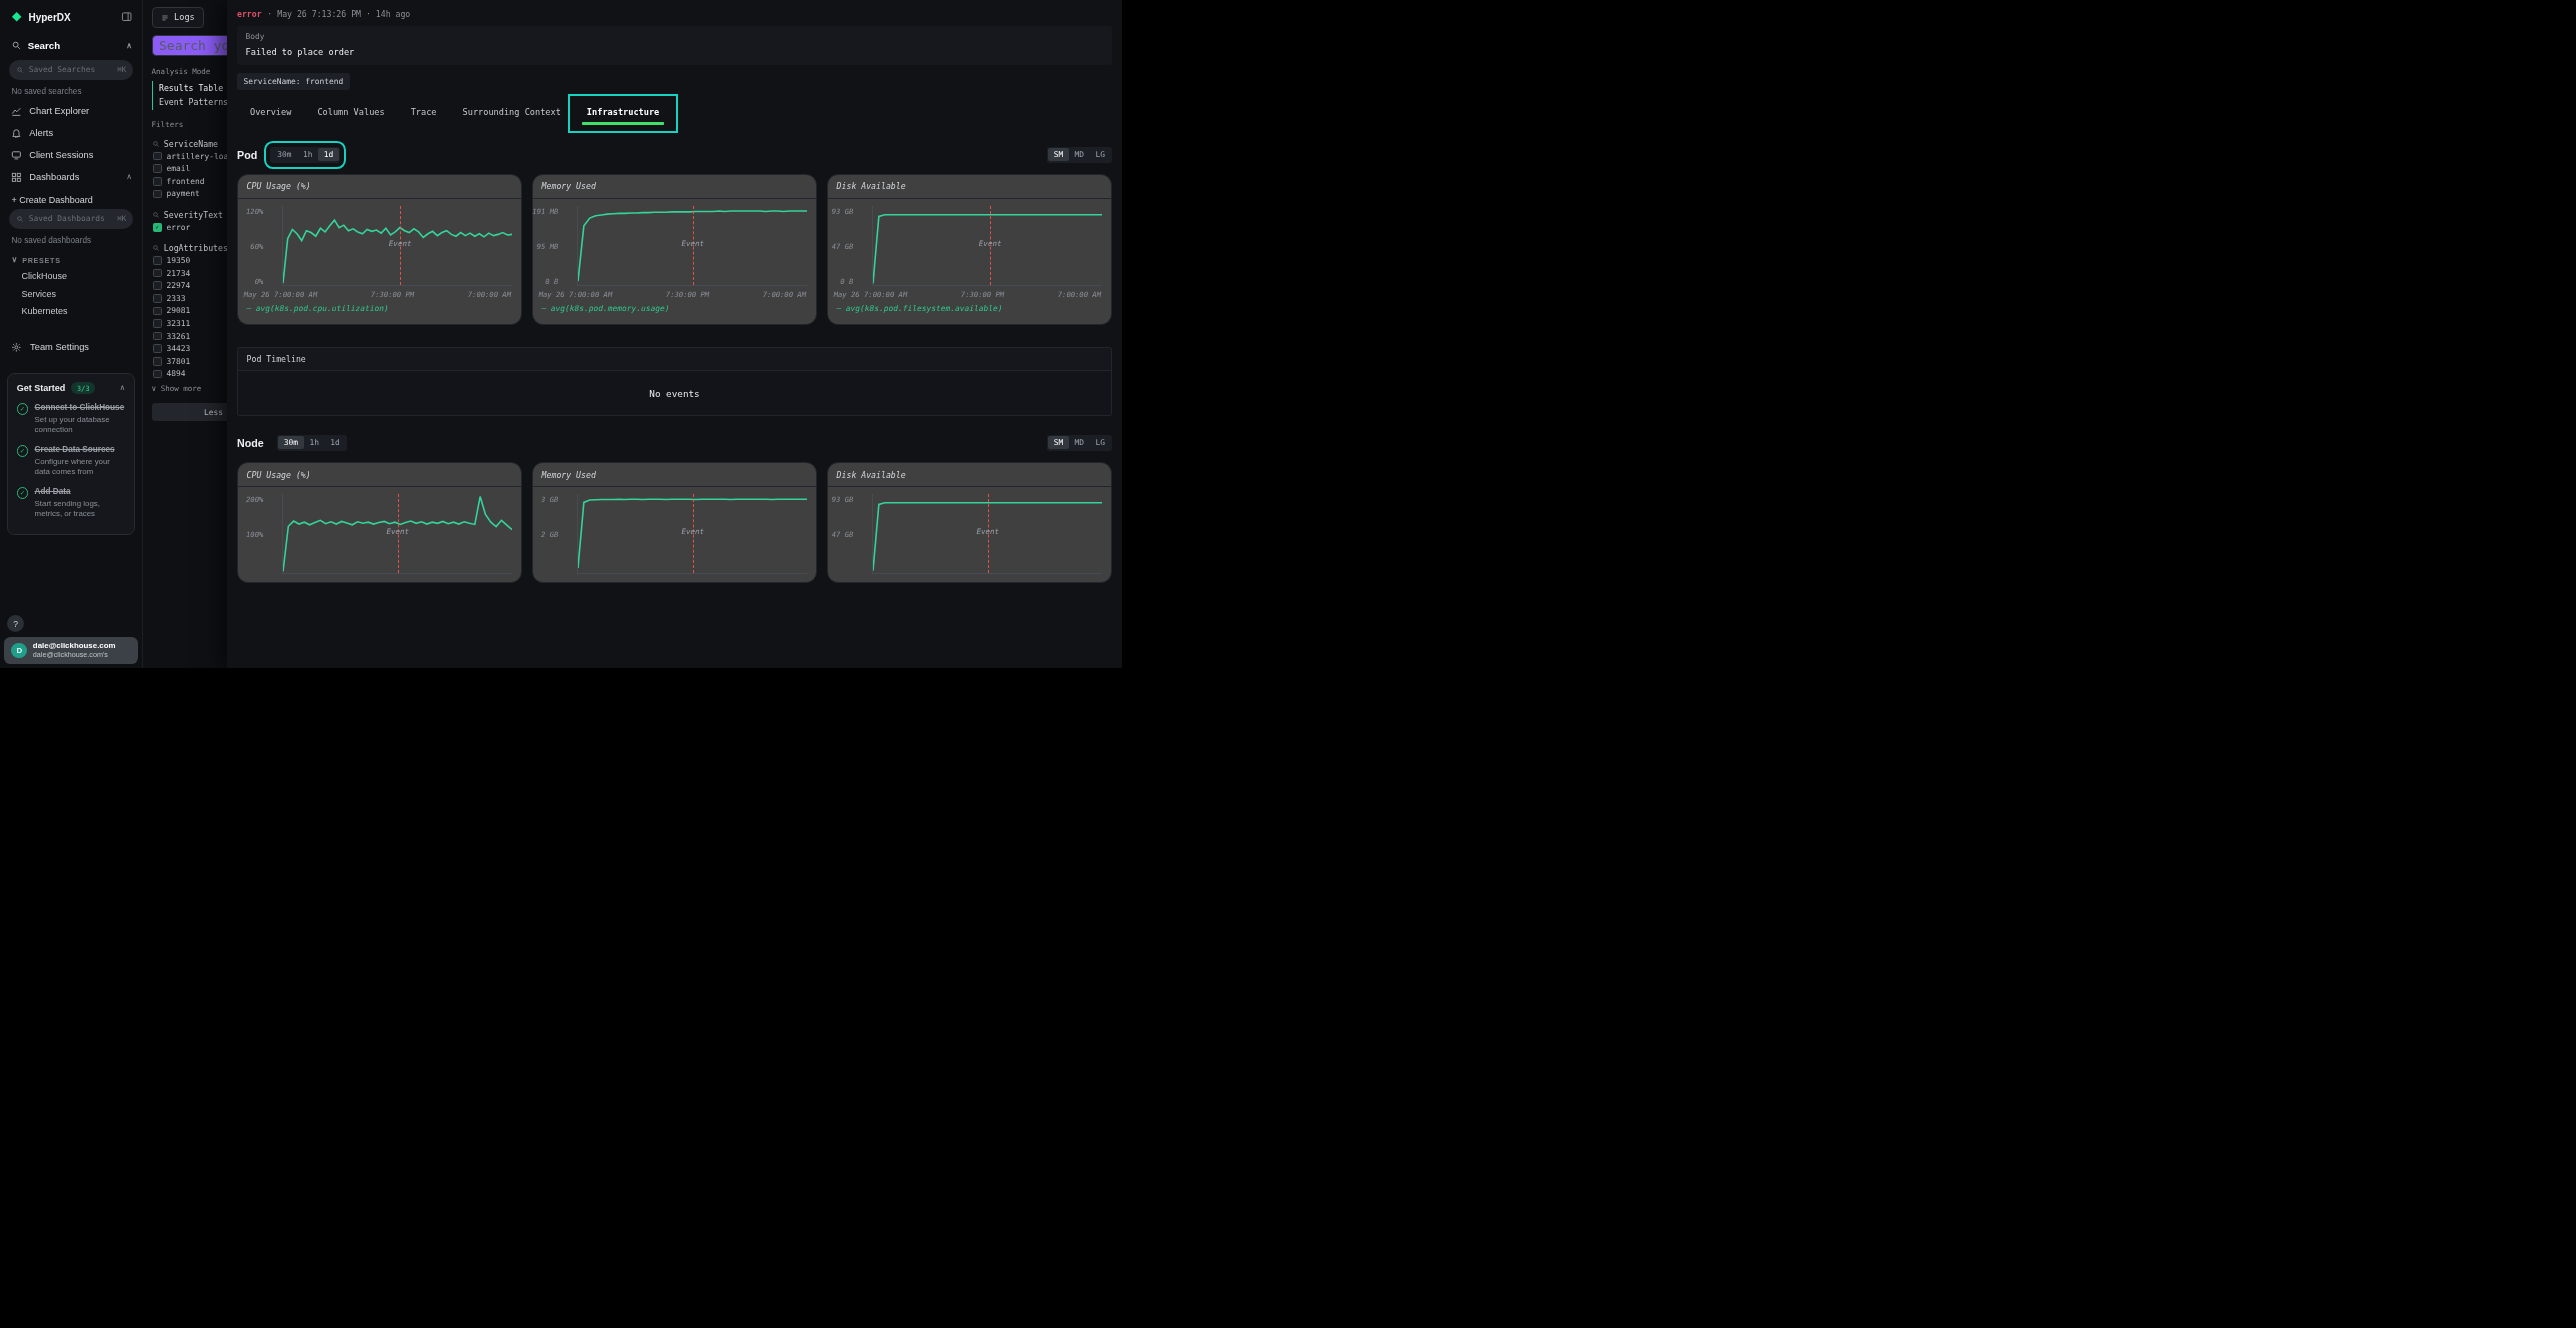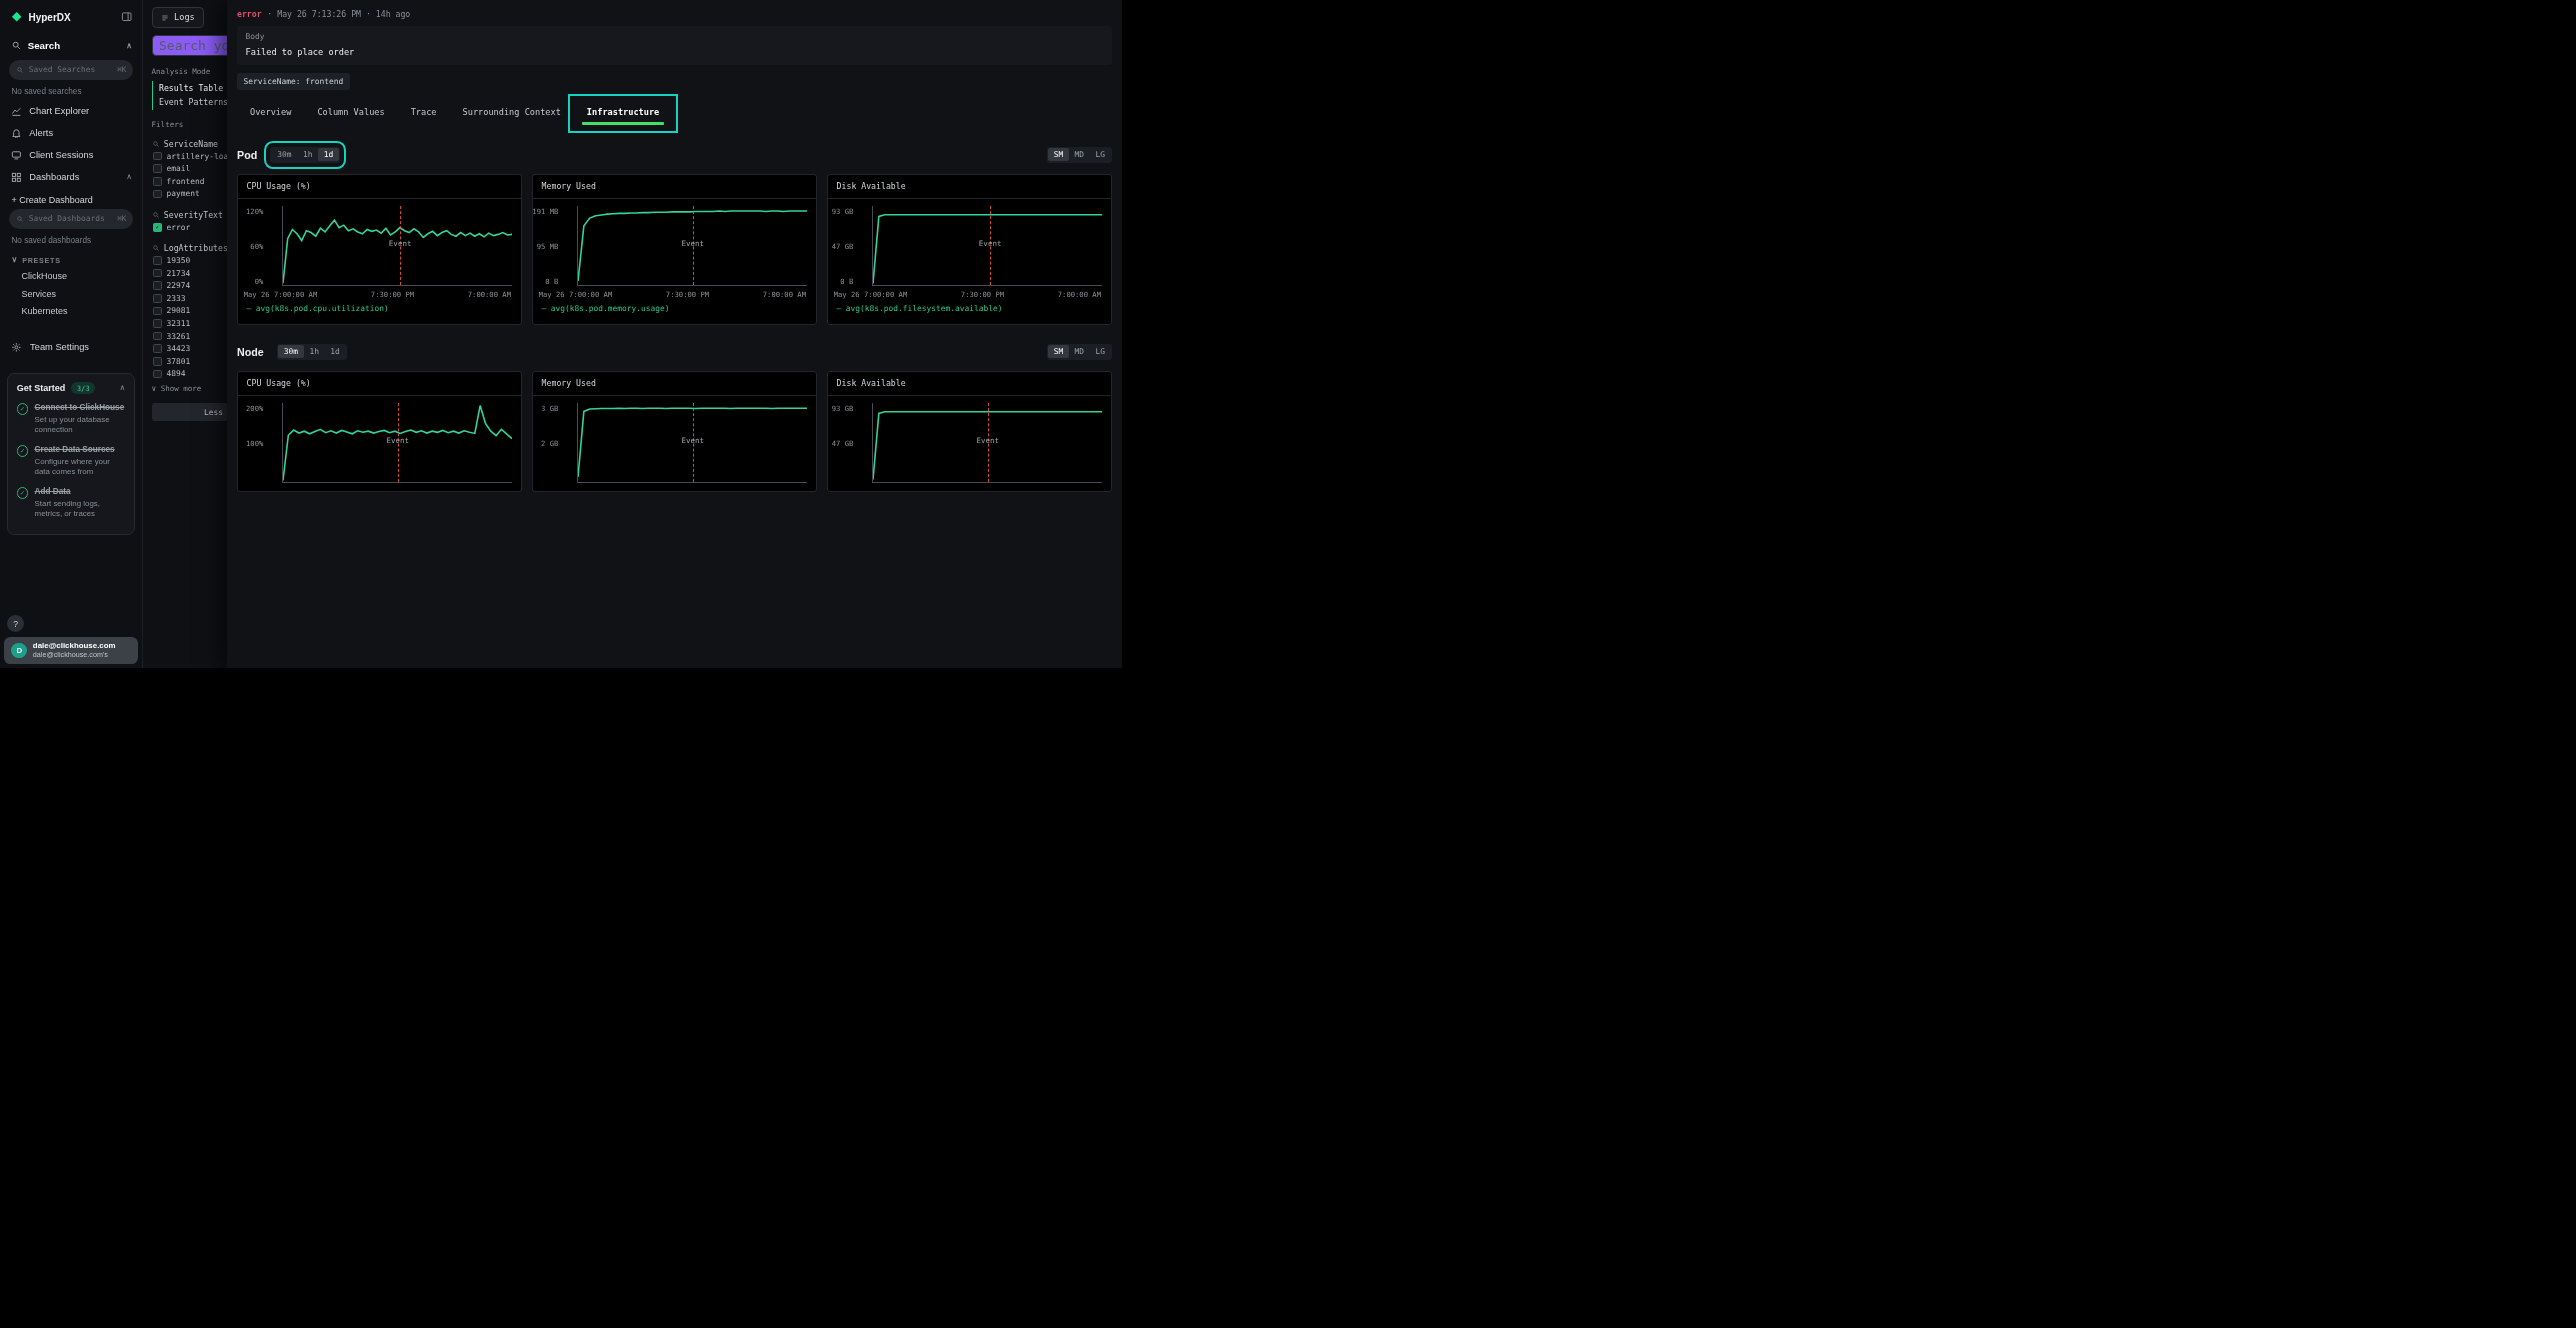--- a/index.html
+++ b/index.html
@@ -95,21 +95,21 @@
   .tab.active{color:#fff; font-weight:bold;}
   .tab.active::after{content:""; position:absolute; left:8.6px; right:8.6px; bottom:1.4px; height:2.9px; background:var(--uline); border-radius:0.7px;}
   .annotate{outline:2.1px solid var(--ann); outline-offset:4.3px;}
   .sec-row{display:flex; align-items:center; margin-top:20px;}
   .sec-title{font-family:"Liberation Sans", sans-serif; font-weight:bold; font-size:10.7px; color:#eceef0;}
   .segbar{display:flex; background:var(--seg); border-radius:2.9px; padding:1.4px; margin-left:13px;}
   .seg{padding:2.1px 5.7px; font-size:7.9px; color:#9aa0a8; border-radius:2.1px; cursor:pointer;}
   .seg-active{background:var(--seg-active); color:#fff;}
   .sizebar{margin-left:auto;}
   .charts-grid{display:grid; grid-template-columns:repeat(3,1fr); gap:10px; margin-top:11.4px;}
-  .chart-card{background:#000000; border:0.7px solid #22252b; border-radius:3px;}
+  .chart-card{background:#404040; border:0.7px solid #22252b; border-radius:11px;font-style:italic;}
   .chart-head{padding:6.4px 8.6px; border-bottom:0.7px solid #22252b; font-size:8.2px; color:#d2d5da;}
   .chart-body{padding:7.2px 8.6px 4.3px 4.3px;}
   .plot-row{display:flex;}
   .yticks{position:relative; width:40px; flex:0 0 auto;}
   .ytick{position:absolute; right:19px; transform:translateY(-50%); font-size:7.2px; color:#8a8f97; white-space:nowrap;}
   .plot{position:relative; flex:1; height:80px; border-left:0.7px solid #464c54; border-bottom:0.7px solid #464c54;}
   .plot svg{position:absolute; inset:0; width:100%; height:100%;}
   .event-line{position:absolute; top:0; bottom:0; border-left:1.4px dashed rgba(255,86,80,.85);}
   .event-label{position:absolute; top:42%; transform:translateX(-50%); font-size:7.5px; color:#9aa0a8;}
   .xticks{display:flex; justify-content:space-between; margin-top:3.6px; font-size:7.2px; color:#8a8f97; padding:0 1.4px;}
@@ -518,20 +518,24 @@
               <span>7:00:00 AM</span>
             </div>
             <div class="legend">
               <span class="dash">—</span>
               <span>avg(k8s.pod.filesystem.available)</span>
             </div>
           </div>
         </div>
       </div>
 
+    <div class="timeline-card">
+      <div class="chart-head">Pod Timeline</div>
+      <div class="timeline-body">No events</div>
+    </div>
 
     <div class="sec-row" style="margin-top:18.6px;">
       <span class="sec-title">Node</span>
       <div class="segbar" id="node-ranges">
           <div class="seg seg-active">30m</div>
           <div class="seg">1h</div>
           <div class="seg">1d</div>
         </div>
       <div class="segbar sizebar" id="node-sizes">
           <div class="seg seg-active">SM</div>

